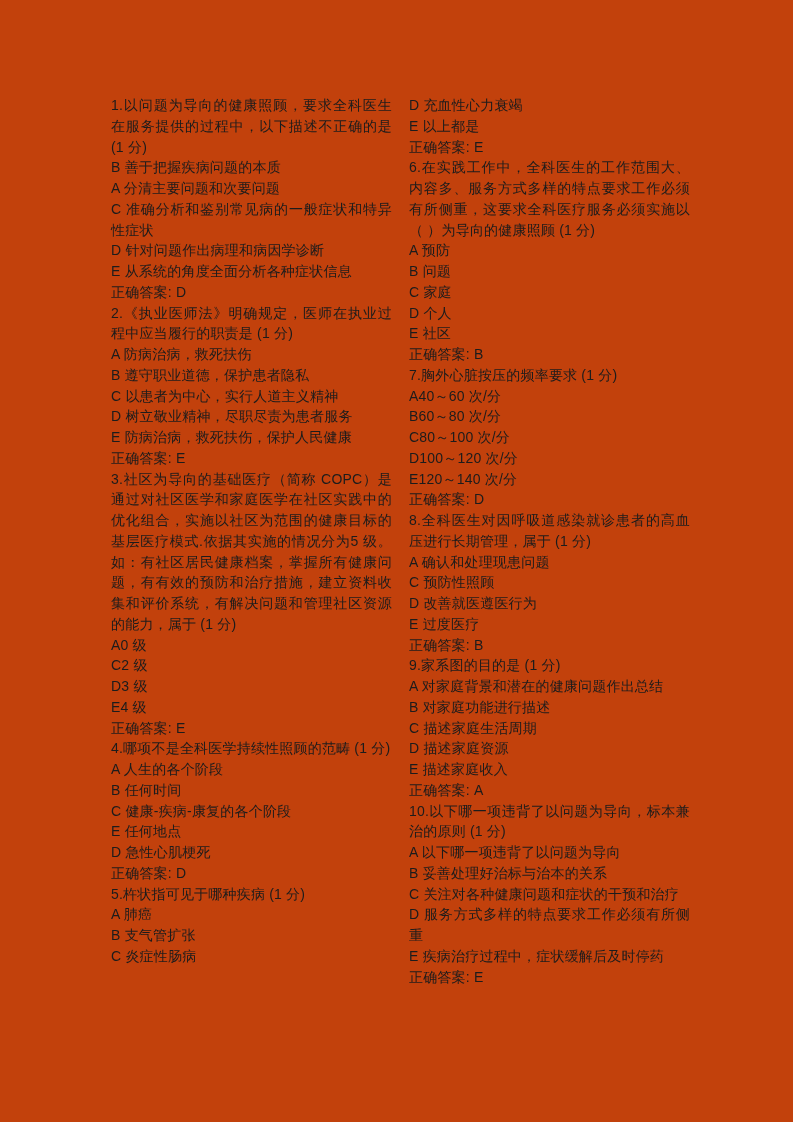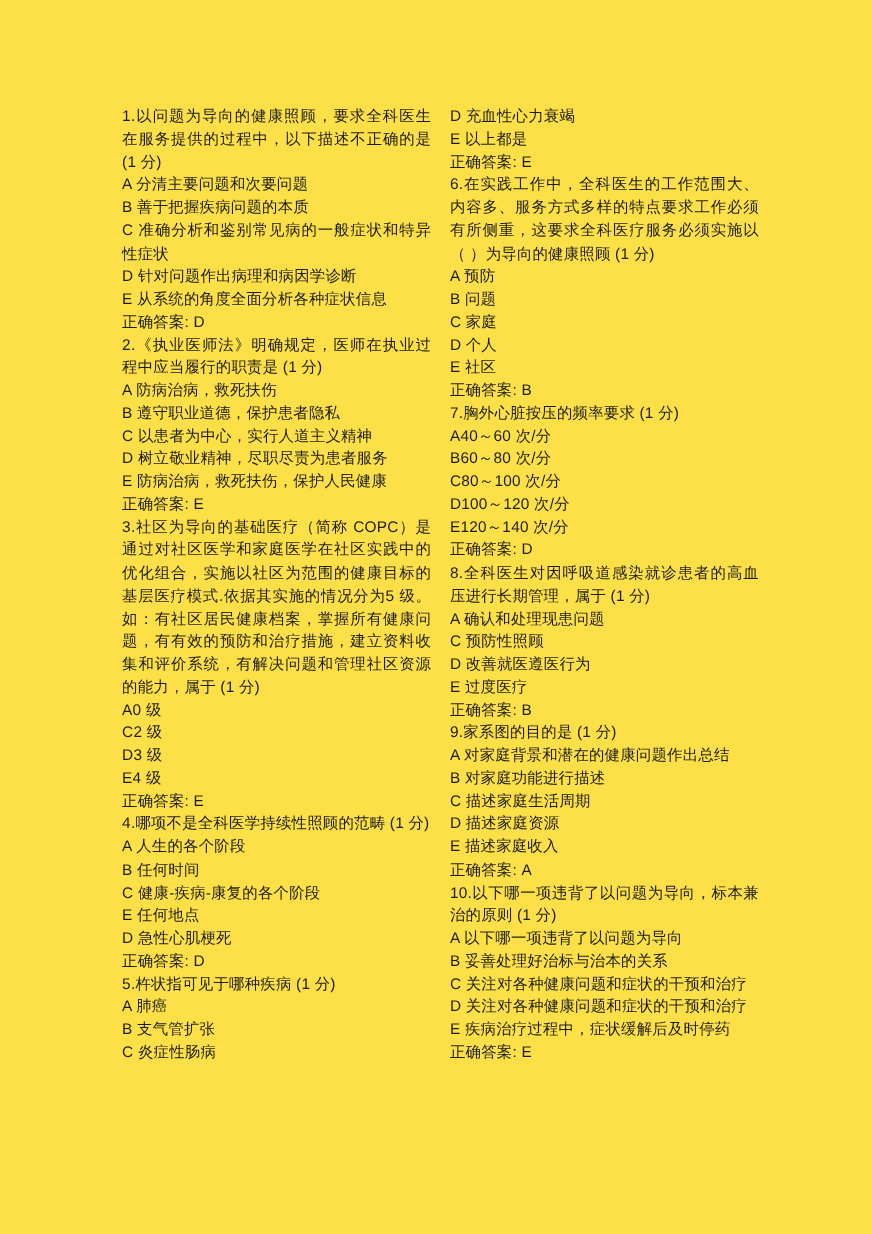--- a/index.html
+++ b/index.html
@@ -10,21 +10,21 @@
   body {
     width: 793px;
     height: 1122px;
     overflow: hidden;
     font-family: "Liberation Sans", "DejaVu Sans", sans-serif;
   }
   .page {
     position: relative;
     width: 793px;
     height: 1122px;
-    background: #fde047;
+    background: #c2410c;
   }
   .content {
     position: absolute;
     left: 111px;
     top: 95px;
     width: 579px;
     display: flex;
     gap: 17px;
   }
   .col {
@@ -41,22 +41,22 @@
     padding: 0;
   }
 </style>
 </head>
 <body>
 
 <div class="page">
   <div class="content">
     <div class="col" id="col-0">
         <div class="item question">1.以问题为导向的健康照顾，要求全科医生在服务提供的过程中，以下描述不正确的是 (1 分)</div>
+        <div class="item option">B 善于把握疾病问题的本质</div>
         <div class="item option">A 分清主要问题和次要问题</div>
-        <div class="item option">B 善于把握疾病问题的本质</div>
         <div class="item option">C 准确分析和鉴别常见病的一般症状和特异性症状</div>
         <div class="item option">D 针对问题作出病理和病因学诊断</div>
         <div class="item option">E 从系统的角度全面分析各种症状信息</div>
         <div class="item answer">正确答案: D</div>
         <div class="item question">2.《执业医师法》明确规定，医师在执业过程中应当履行的职责是 (1 分)</div>
         <div class="item option">A 防病治病，救死扶伤</div>
         <div class="item option">B 遵守职业道德，保护患者隐私</div>
         <div class="item option">C 以患者为中心，实行人道主义精神</div>
         <div class="item option">D 树立敬业精神，尽职尽责为患者服务</div>
         <div class="item option">E 防病治病，救死扶伤，保护人民健康</div>
@@ -107,18 +107,18 @@
         <div class="item option">A 对家庭背景和潜在的健康问题作出总结</div>
         <div class="item option">B 对家庭功能进行描述</div>
         <div class="item option">C 描述家庭生活周期</div>
         <div class="item option">D 描述家庭资源</div>
         <div class="item option">E 描述家庭收入</div>
         <div class="item answer">正确答案: A</div>
         <div class="item question">10.以下哪一项违背了以问题为导向，标本兼治的原则 (1 分)</div>
         <div class="item option">A 以下哪一项违背了以问题为导向</div>
         <div class="item option">B 妥善处理好治标与治本的关系</div>
         <div class="item option">C 关注对各种健康问题和症状的干预和治疗</div>
-        <div class="item option">D 关注对各种健康问题和症状的干预和治疗</div>
+        <div class="item option">D 服务方式多样的特点要求工作必须有所侧重</div>
         <div class="item option">E 疾病治疗过程中，症状缓解后及时停药</div>
         <div class="item answer">正确答案: E</div>
       </div>
   </div>
 </div>
 
 </body></html>

